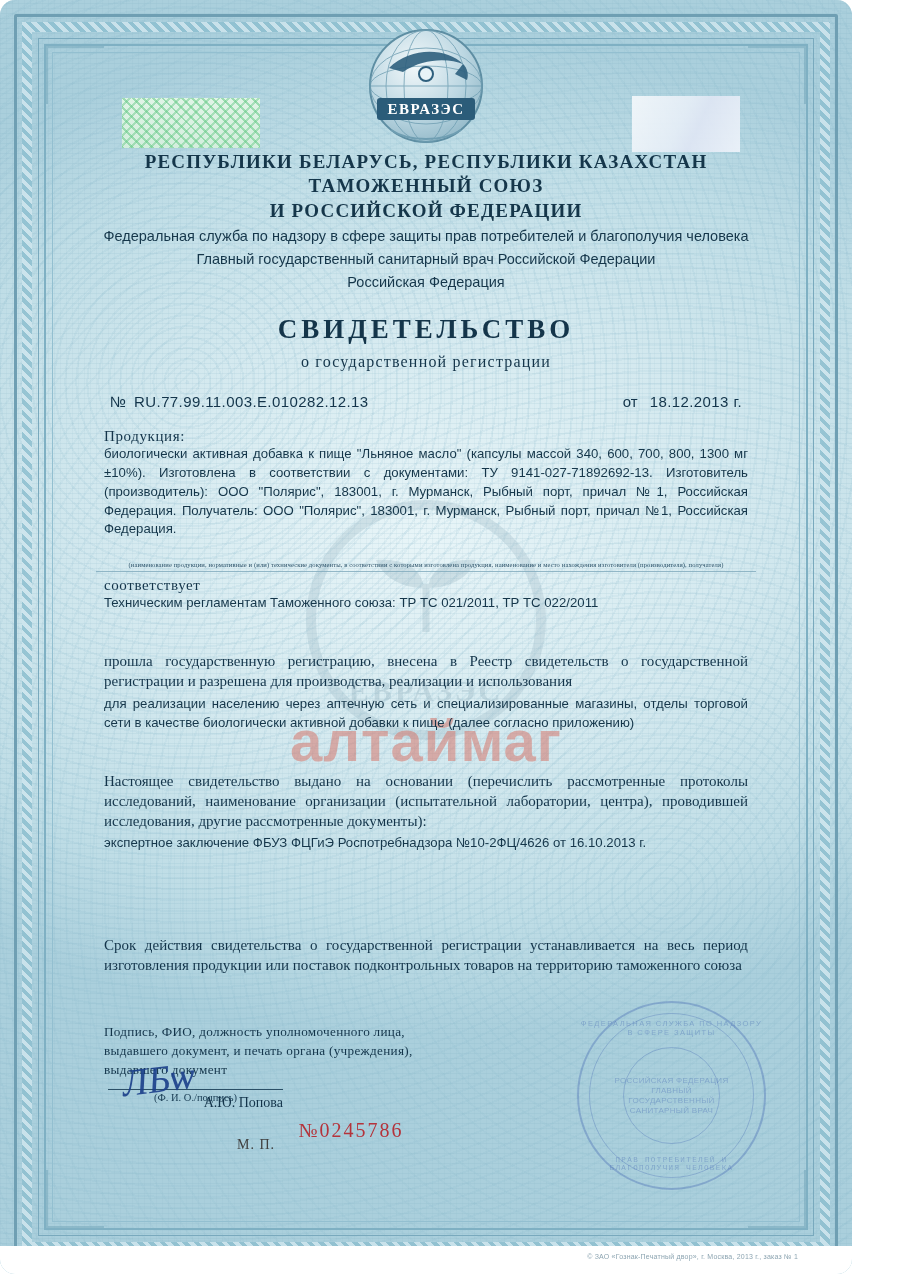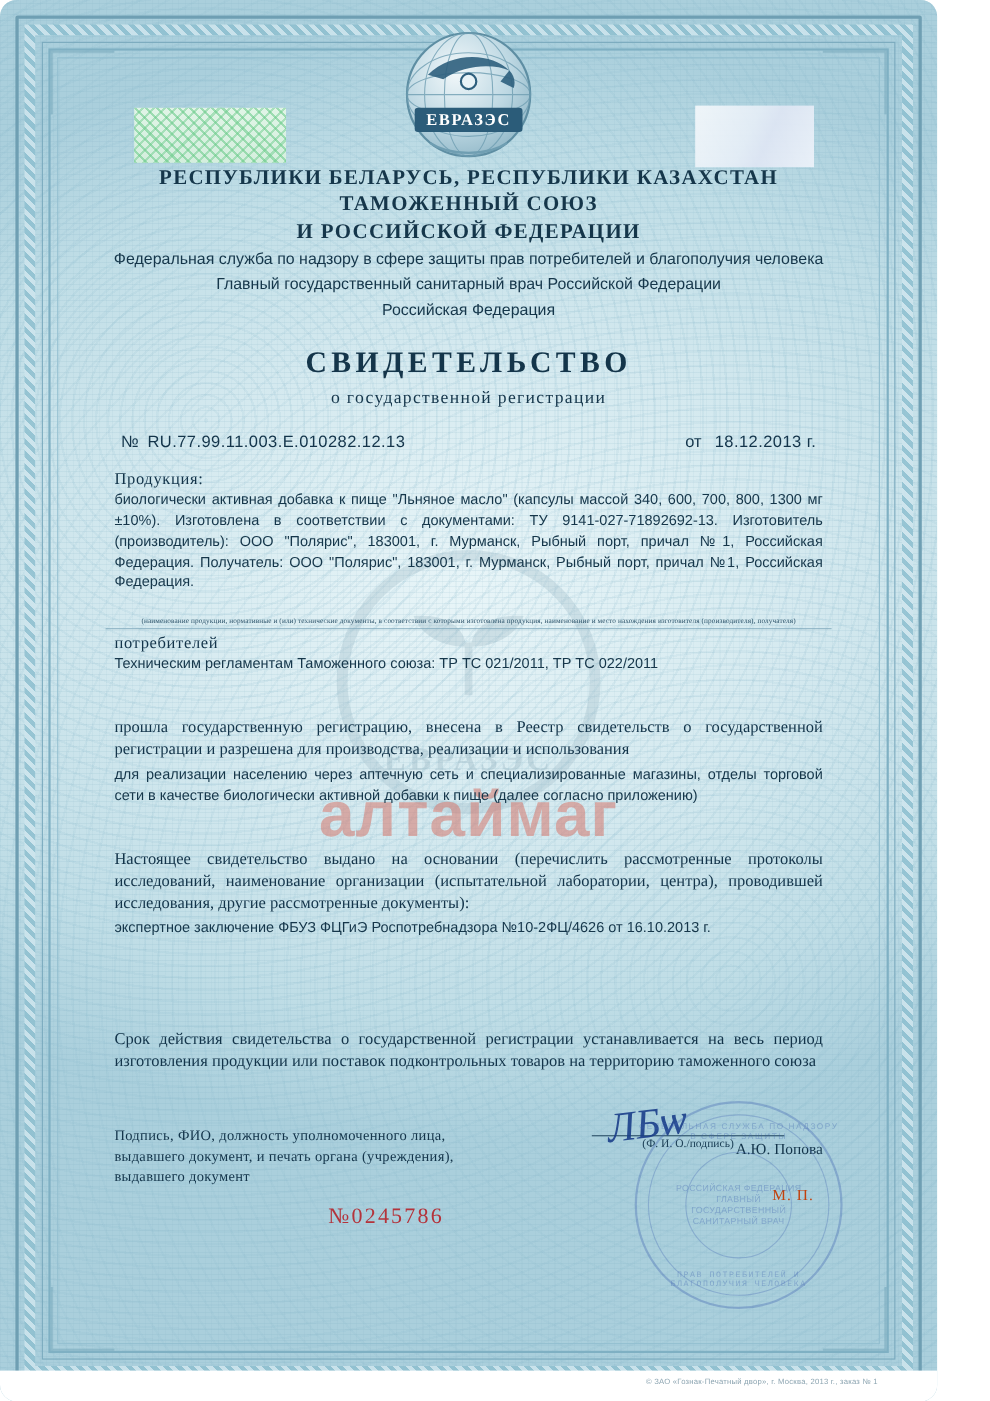--- a/index.html
+++ b/index.html
@@ -270,20 +270,21 @@
     opacity: .8;
   }
   .gap-md { height: 20px; }
   .gap-lg { height: 44px; }
 
   .sign-block {
     margin-top: 46px;
     display: flex;
     align-items: flex-start;
     padding: 0 8px;
+    flex-direction: column;
   }
   .sign-left {
     width: 430px;
     font-size: 13.2px;
     line-height: 1.45;
     letter-spacing: .3px;
     color: #13344a;
   }
   .sign-right {
     flex: 1;
@@ -309,21 +310,21 @@
     top: 16px;
     font-size: 14px;
     color: #13344a;
   }
   .mp {
     position: absolute;
     right: 8px;
     top: 58px;
     font-size: 14px;
     letter-spacing: 1px;
-    color: #c2410c;
+    color: #404040;
   }
   .scrawl {
     position: absolute;
     left: 18px;
     top: -22px;
     color: #1b3f8a;
     font-family: "Liberation Serif", serif;
     font-size: 38px;
     font-style: italic;
     transform: rotate(-7deg);
@@ -501,21 +502,21 @@
 
     <div class="sec">
       <div class="sec-head">Продукция:</div>
       <div class="body-sans">биологически активная добавка к пище "Льняное масло" (капсулы массой 340, 600, 700, 800, 1300 мг ±10%). Изготовлена в соответствии с документами: ТУ 9141-027-71892692-13. Изготовитель (производитель): ООО "Полярис", 183001, г. Мурманск, Рыбный порт, причал №1, Российская Федерация.  Получатель: ООО "Полярис", 183001, г. Мурманск, Рыбный порт, причал №1, Российская Федерация.</div>
     </div>
 
     <div class="micro">(наименование продукции, нормативные и (или) технические документы, в соответствии с которыми изготовлена продукция, наименование и место нахождения изготовителя (производителя), получателя)</div>
     <div class="rule"></div>
 
     <div class="sec" style="margin-top:4px;">
-      <div class="sec-head">потребителей</div>
+      <div class="sec-head">соответствует</div>
       <div class="body-sans">Техническим регламентам Таможенного союза: ТР ТС 021/2011, ТР ТС 022/2011</div>
     </div>
 
     <div class="gap-md"></div>
 
     <div class="sec">
       <div class="body-serif">прошла государственную регистрацию, внесена в Реестр свидетельств о государственной регистрации и разрешена для производства, реализации и использования</div>
       <div class="body-sans" style="margin-top:4px;">для реализации населению через аптечную сеть и специализированные магазины, отделы торговой сети в качестве биологически активной добавки к пище (далее согласно приложению)</div>
     </div>
 

